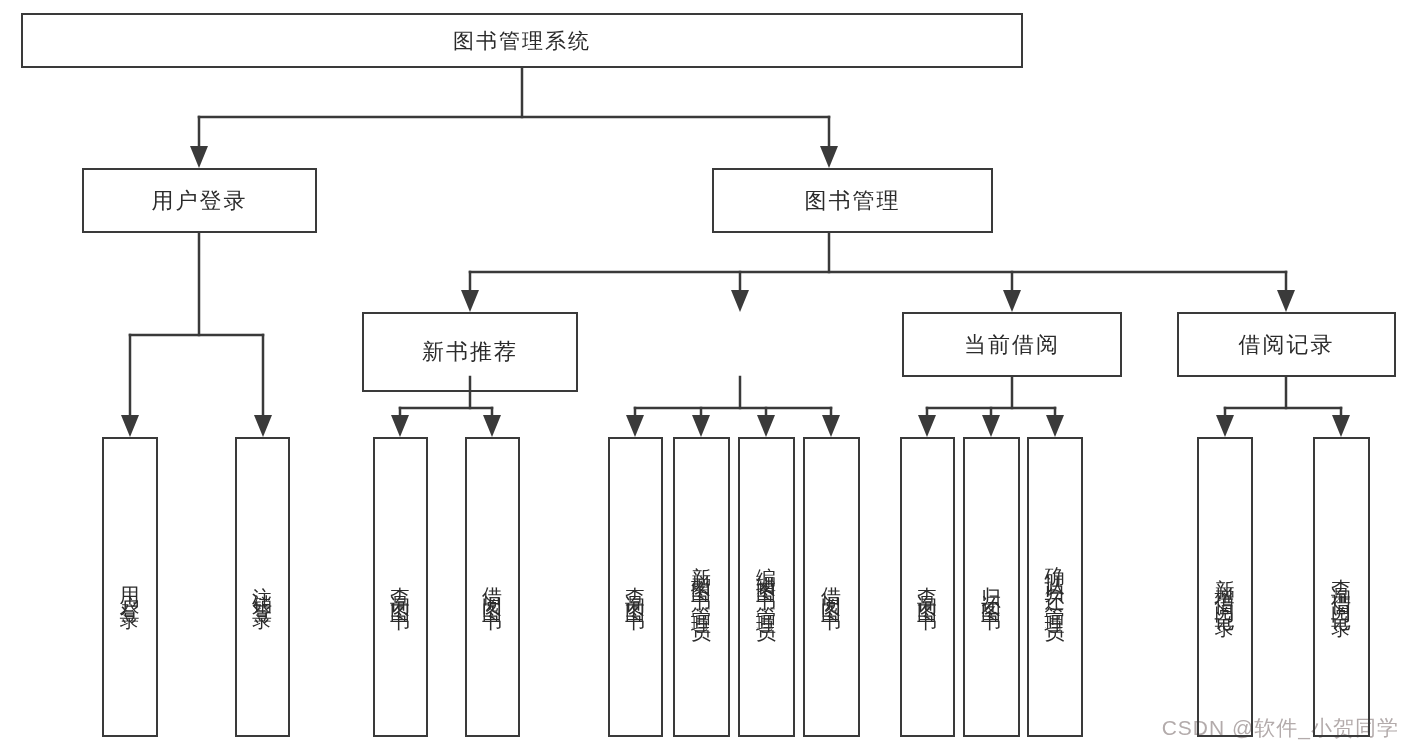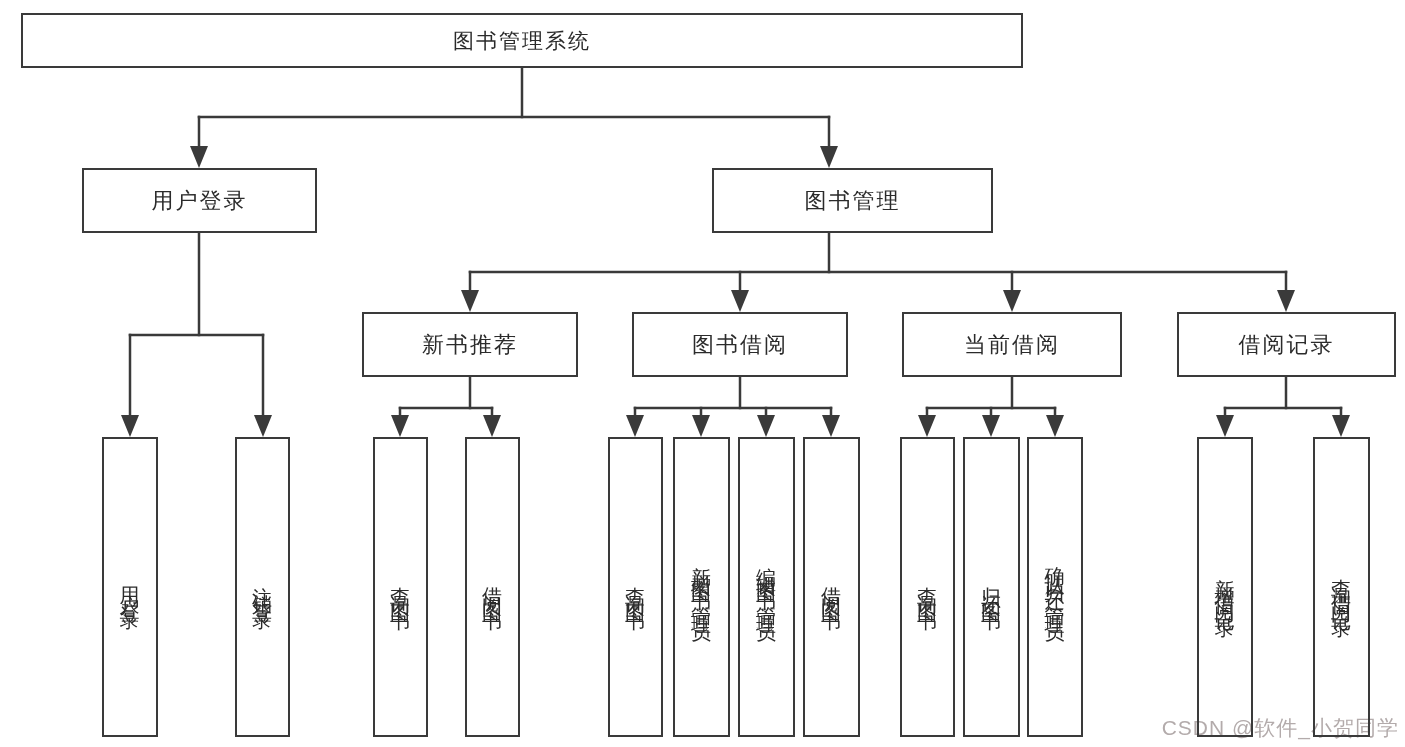--- a/index.html
+++ b/index.html
@@ -129,25 +129,22 @@
     <span class="h-label">图书管理系统</span>
   </div>
 
   <div class="node" style="left:82px; top:168px; width:235px; height:65px;">
     <span class="h-label">用户登录</span>
   </div>
   <div class="node" style="left:712px; top:168px; width:281px; height:65px;">
     <span class="h-label">图书管理</span>
   </div>
 
-  <div class="node" style="left:362px; top:312px; width:216px; height:65px;">
+  <div class="node" style="left:362px; top:312px; width:216px; height:80px;">
     <span class="h-label">新书推荐</span>
-  </div>
-  <div class="node" style="left:632px; top:312px; width:216px; height:65px;">
-    <span class="h-label">图书借阅</span>
   </div>
   <div class="node" style="left:902px; top:312px; width:220px; height:65px;text-align:center;">
     <span class="h-label">当前借阅</span>
   </div>
   <div class="node" style="left:1177px; top:312px; width:219px; height:65px;">
     <span class="h-label">借阅记录</span>
   </div>
 
   <div class="node leaf" style="left:102px; top:437px; width:56px; height:300px;">
     <span class="v-label">用户登录</span>

